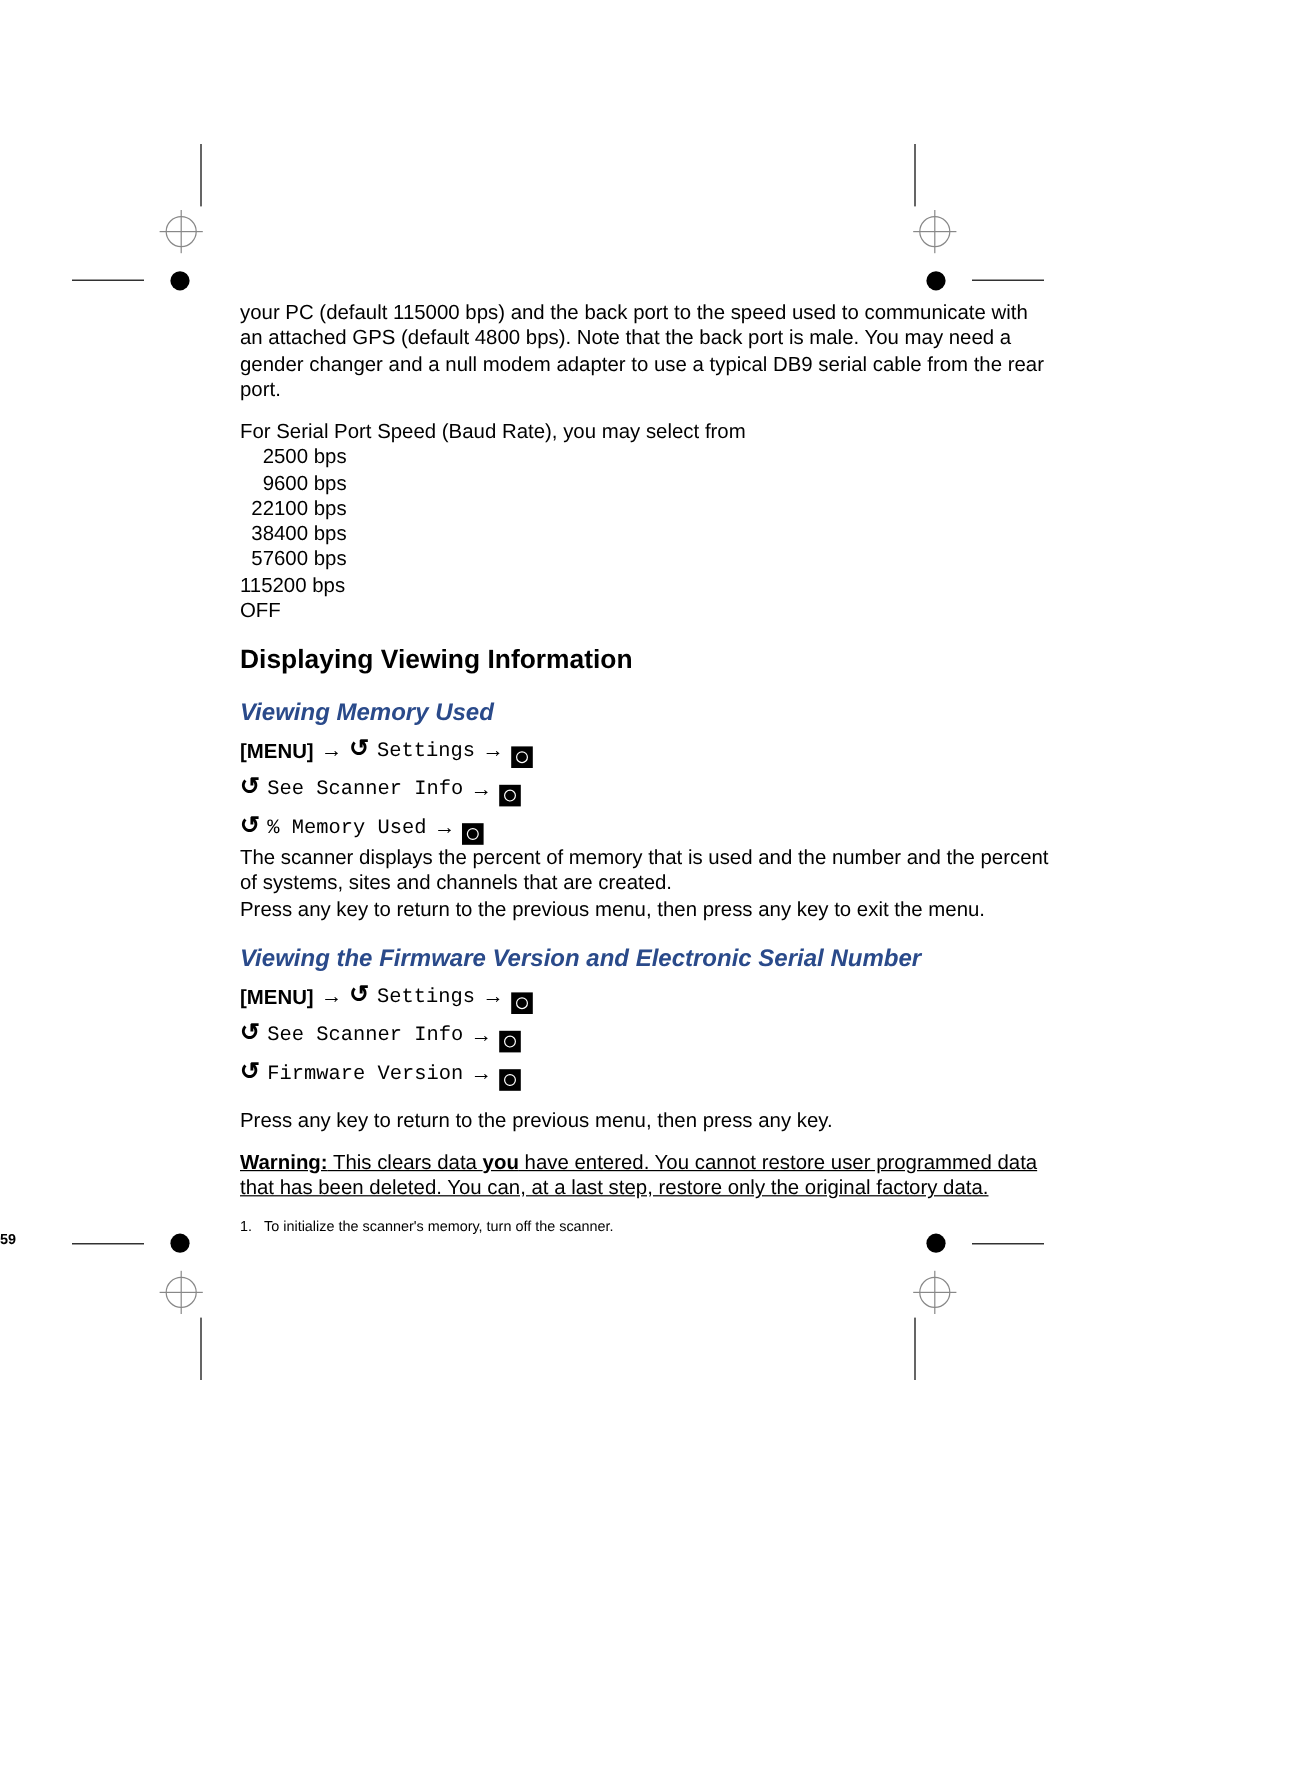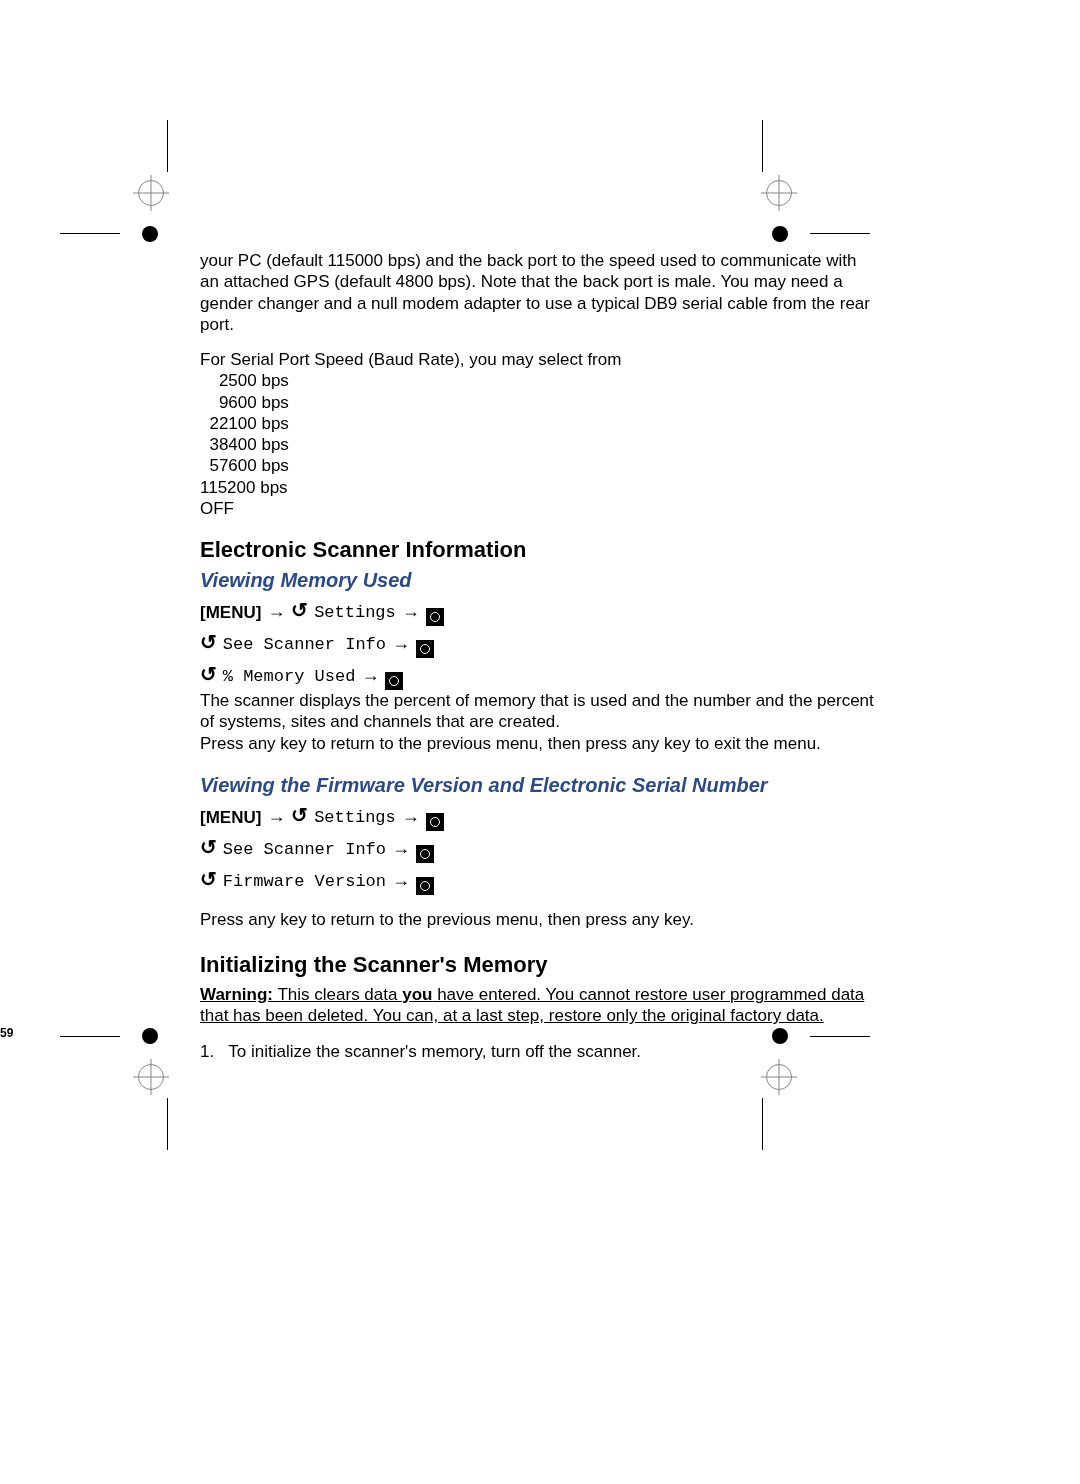--- a/index.html
+++ b/index.html
@@ -33,21 +33,21 @@
     font-size: 22px;
     font-weight: bold;
     margin: 14px 0 6px 0;
     color: #000;
   }
   h3.subhead {
     font-size: 20px;
     font-style: italic;
     font-weight: bold;
     color: #2a4a8a;
-    margin: 6px 0 2px 0;
+    margin: 20px 0 2px 0;
   }
   .nav-line {
     font-size: 17px;
     line-height: 1.6;
     display: flex;
     align-items: flex-end;
     flex-wrap: wrap;
     gap: 6px;
   }
   .mono { font-family: "Courier New", Courier, monospace; font-weight: normal; }
@@ -70,21 +70,21 @@
   }
   .enter-icon::after {
     content: "";
     width: 10px;
     height: 10px;
     border: 1.5px solid #fff;
     border-radius: 50%;
     box-sizing: border-box;
   }
   .ol-step {
-    font-size: 17px;
+    font-size: 12px;
     line-height: 1.3;
     margin-top: 14px;
   }
   .page-num {
     position: absolute;
     left: 0;
     right: 0;
     top: 1026px;
     text-align: left;
     font-size: 12px;
@@ -178,21 +178,21 @@
     <div>For Serial Port Speed (Baud Rate), you may select from</div>
     <div class="bps-line">    2500 bps</div>
     <div class="bps-line">    9600 bps</div>
     <div class="bps-line">  22100 bps</div>
     <div class="bps-line">  38400 bps</div>
     <div class="bps-line">  57600 bps</div>
     <div class="bps-line">115200 bps</div>
     <div>OFF</div>
   </div>
 
-  <h2 class="section">Electronic Scanner Information</h2>
+  <h2 class="section">Displaying Viewing Information</h2>
 
   <h3 class="subhead">Viewing Memory Used</h3>
 
   <div class="nav-line">
     <span class="menu-label">[MENU]</span>
     <span class="arrow">→</span>
     <span class="dial-icon">↻</span>
     <span class="mono">Settings</span>
     <span class="arrow">→</span>
     <span class="enter-icon"></span>
@@ -233,21 +233,20 @@
   </div>
   <div class="nav-line">
     <span class="dial-icon">↻</span>
     <span class="mono">Firmware Version</span>
     <span class="arrow">→</span>
     <span class="enter-icon"></span>
   </div>
 
   <div class="body-text" style="margin-top:14px;">Press any key to return to the previous menu, then press any key.</div>
 
-  <h2 class="section" style="margin-top:22px;">Initializing the Scanner's Memory</h2>
 
   <div class="body-text" style="margin-top:0;text-decoration:underline;">
     <b>Warning:</b><span> This clears data </span><b>you</b><span> have entered. You cannot restore user programmed data that has been deleted. You can, at a last step, restore only the original factory data.</span>
   </div>
 
   <div class="ol-step">
     <span>1.</span>&nbsp;&nbsp;&nbsp;<span>To initialize the scanner's memory, turn off the scanner.</span>
   </div>
 
 </div>

